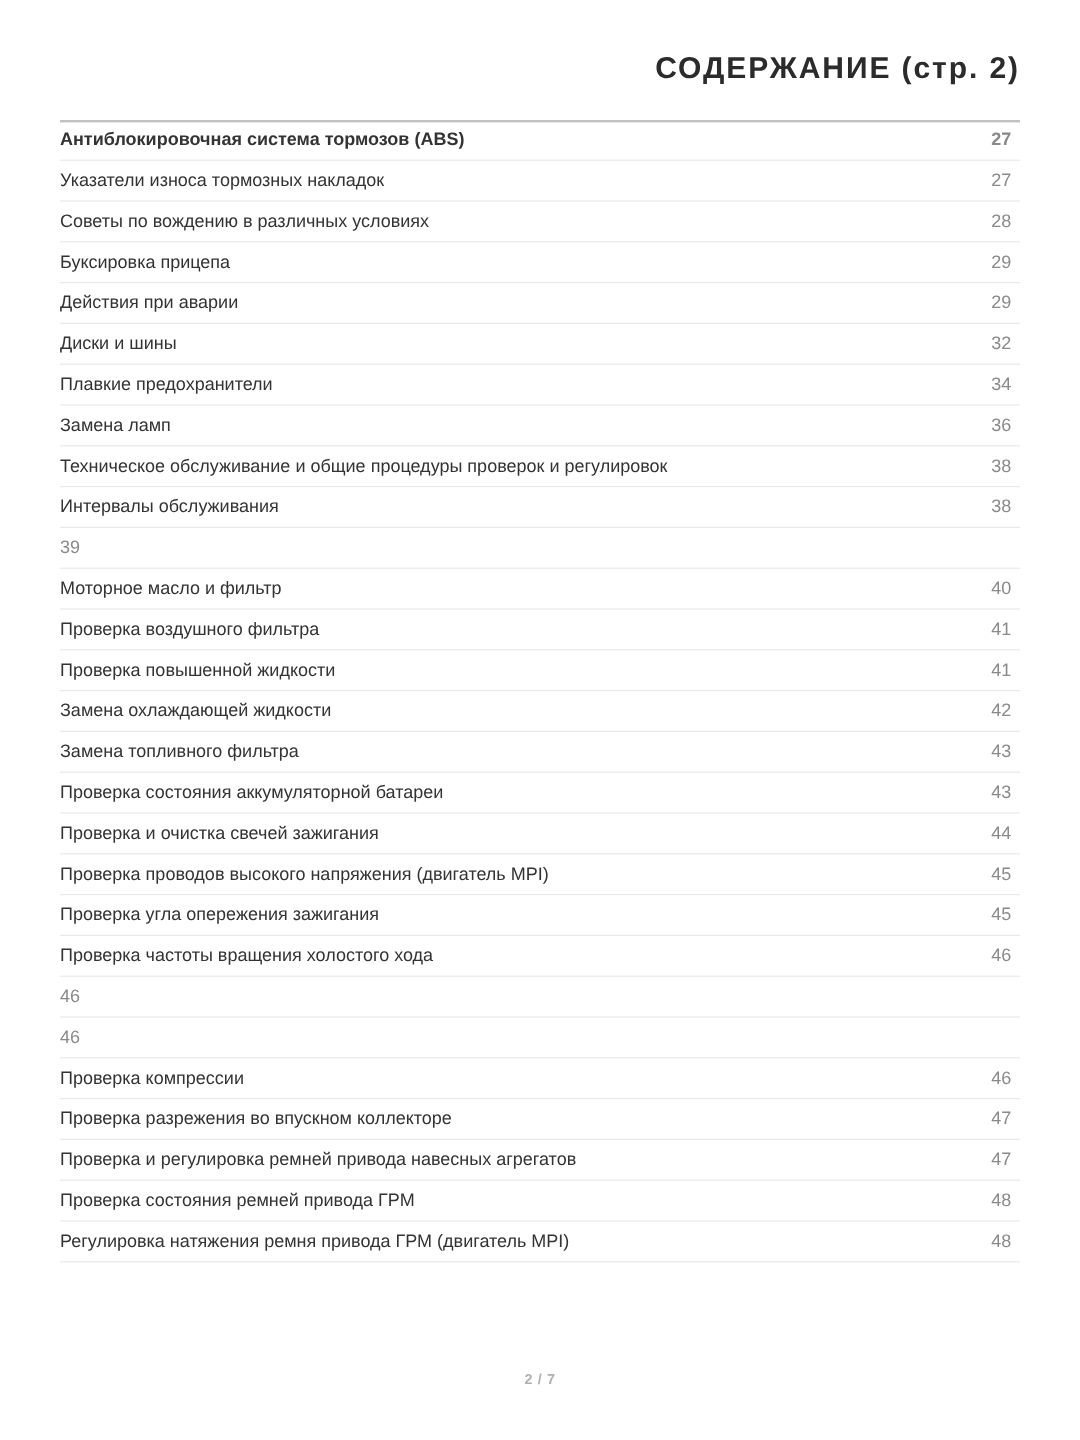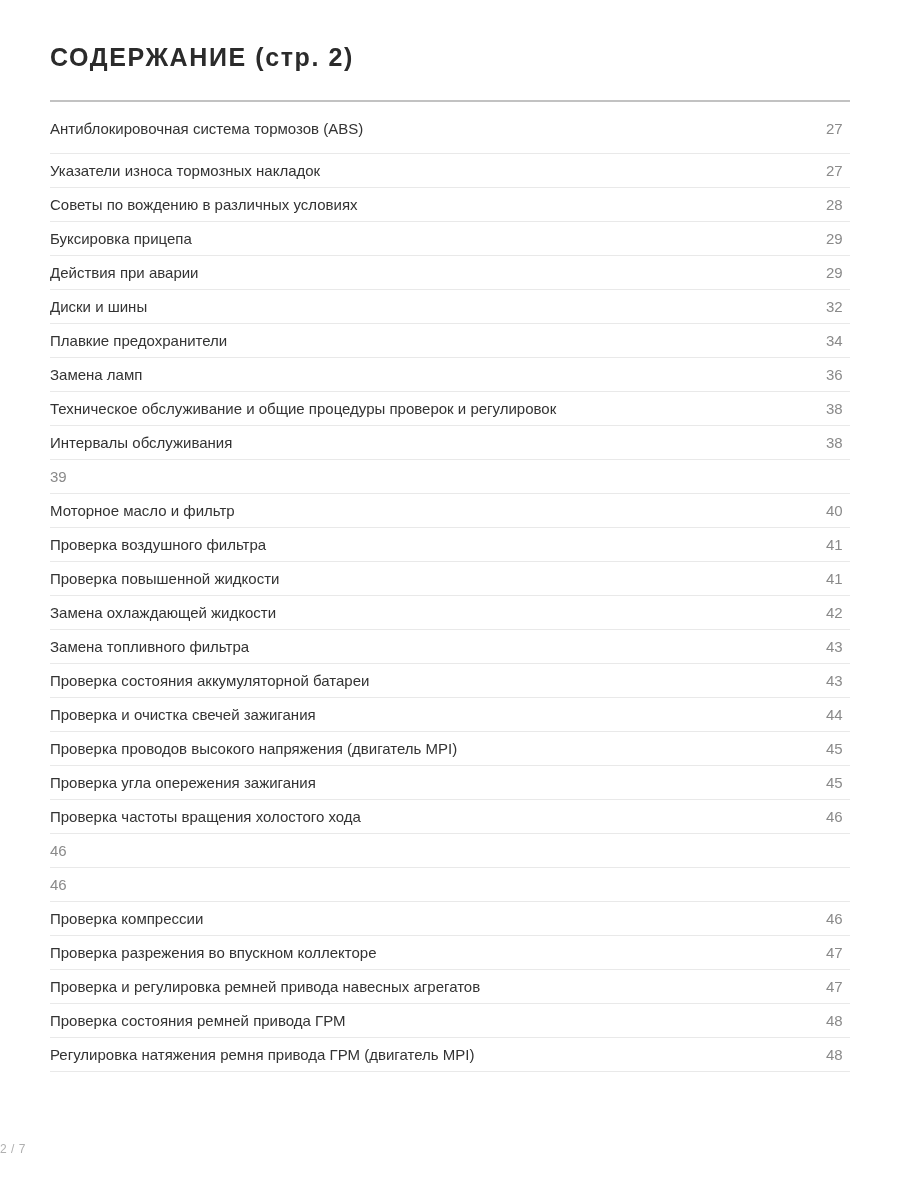--- a/index.html
+++ b/index.html
@@ -22,21 +22,21 @@
     width: 900px;
     height: 1200px;
     box-sizing: border-box;
     padding: 0 50px;
     display: flex;
     flex-direction: column;
     position: relative;
   }
 
   .doc-title {
-    text-align: left;
+    text-align: right;
     font-size: 25px;
     font-weight: bold;
     letter-spacing: 1.6px;
     color: #2b2b2b;
     margin: 0;
     padding-top: 40px;
     padding-bottom: 0;
     line-height: 34px;
   }
 
@@ -57,22 +57,23 @@
   .toc-row {
     display: flex;
     align-items: baseline;
     justify-content: space-between;
     border-bottom: 1px solid #e9e9e9;
     height: 34px;
     box-sizing: border-box;
     padding-top: 8px;
   }
   .toc-row:first-child {
-    padding-top: 18px;
-    height: 52px;
+    padding-top: 6px;
+    height: 32px;
+    font-weight: bold;
   }
 
   .toc-title {
     font-size: 15px;
     line-height: 18px;
     color: #333333;
     white-space: nowrap;
     overflow: hidden;
     text-overflow: ellipsis;
     flex: 0 1 auto;
@@ -86,23 +87,25 @@
     flex: 0 0 auto;
     text-align: left;
     min-width: 24px;
   }
 
   .footer {
     position: absolute;
     left: 0;
     right: 0;
     bottom: 44px;
+    text-align: center;
     font-size: 12px;
     color: #b0b0b0;
     letter-spacing: 0.5px;
+    font-weight: bold;
   }
 </style>
 </head>
 <body>
 
 <div class="page">
 
   <h1 class="doc-title">СОДЕРЖАНИЕ (стр. 2)</h1>
 
   <div class="title-rule"></div>

